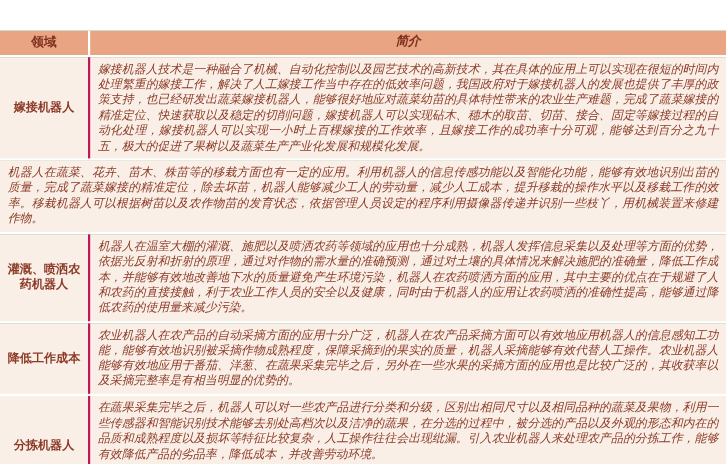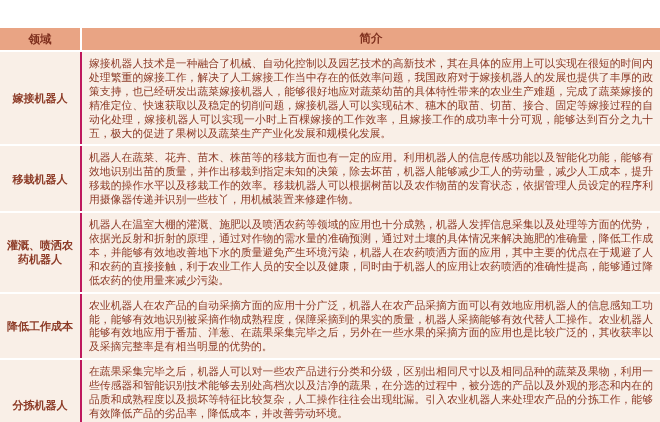--- a/index.html
+++ b/index.html
@@ -53,20 +53,21 @@
     line-height: 14px;
     padding: 2px 5px;
   }
   .cell.intro {
     flex: 1 1 auto;
     color: #8c3a26;
     font-size: 10.8px;
     line-height: 13.9px;
     padding: 5px 7px 4px 7px;
     text-align: justify;
+    font-style: italic;
   }
   .row.body {
     background: #f9efe7;
   }
   .row.header .cell {
     color: #7e2f1d;
     font-weight: 700;
     font-size: 11.5px;
     display: flex;
     align-items: center;
@@ -91,22 +92,21 @@
       <div class="cell domain">领域</div>
       <div class="cell intro">简介</div>
     </div>
 
     <div class="row body">
       <div class="cell domain">嫁接机器人</div>
       <div class="cell intro">嫁接机器人技术是一种融合了机械、自动化控制以及园艺技术的高新技术，其在具体的应用上可以实现在很短的时间内处理繁重的嫁接工作，解决了人工嫁接工作当中存在的低效率问题，我国政府对于嫁接机器人的发展也提供了丰厚的政策支持，也已经研发出蔬菜嫁接机器人，能够很好地应对蔬菜幼苗的具体特性带来的农业生产难题，完成了蔬菜嫁接的精准定位、快速获取以及稳定的切削问题，嫁接机器人可以实现砧木、穗木的取苗、切苗、接合、固定等嫁接过程的自动化处理，嫁接机器人可以实现一小时上百棵嫁接的工作效率，且嫁接工作的成功率十分可观，能够达到百分之九十五，极大的促进了果树以及蔬菜生产产业化发展和规模化发展。</div>
     </div>
 
     <div class="row body">
-      <div class="cell domain">移栽机器人</div>
-      <div class="cell intro">机器人在蔬菜、花卉、苗木、株苗等的移栽方面也有一定的应用。利用机器人的信息传感功能以及智能化功能，能够有效地识别出苗的质量，并作出移栽到指定未知的决策，除去坏苗，机器人能够减少工人的劳动量，减少人工成本，提升移栽的操作水平以及移栽工作的效率。移栽机器人可以根据树苗以及农作物苗的发育状态，依据管理人员设定的程序利用摄像器传递并识别一些枝丫，用机械装置来修建作物。</div>
+      <div class="cell intro">机器人在蔬菜、花卉、苗木、株苗等的移栽方面也有一定的应用。利用机器人的信息传感功能以及智能化功能，能够有效地识别出苗的质量，完成了蔬菜嫁接的精准定位，除去坏苗，机器人能够减少工人的劳动量，减少人工成本，提升移栽的操作水平以及移栽工作的效率。移栽机器人可以根据树苗以及农作物苗的发育状态，依据管理人员设定的程序利用摄像器传递并识别一些枝丫，用机械装置来修建作物。</div>
     </div>
 
     <div class="row body">
       <div class="cell domain">灌溉、喷洒农药机器人</div>
       <div class="cell intro">机器人在温室大棚的灌溉、施肥以及喷洒农药等领域的应用也十分成熟，机器人发挥信息采集以及处理等方面的优势，依据光反射和折射的原理，通过对作物的需水量的准确预测，通过对土壤的具体情况来解决施肥的准确量，降低工作成本，并能够有效地改善地下水的质量避免产生环境污染，机器人在农药喷洒方面的应用，其中主要的优点在于规避了人和农药的直接接触，利于农业工作人员的安全以及健康，同时由于机器人的应用让农药喷洒的准确性提高，能够通过降低农药的使用量来减少污染。</div>
     </div>
 
     <div class="row body">
       <div class="cell domain">降低工作成本</div>
       <div class="cell intro">农业机器人在农产品的自动采摘方面的应用十分广泛，机器人在农产品采摘方面可以有效地应用机器人的信息感知工功能，能够有效地识别被采摘作物成熟程度，保障采摘到的果实的质量，机器人采摘能够有效代替人工操作。农业机器人能够有效地应用于番茄、洋葱、在蔬果采集完毕之后，另外在一些水果的采摘方面的应用也是比较广泛的，其收获率以及采摘完整率是有相当明显的优势的。</div>

